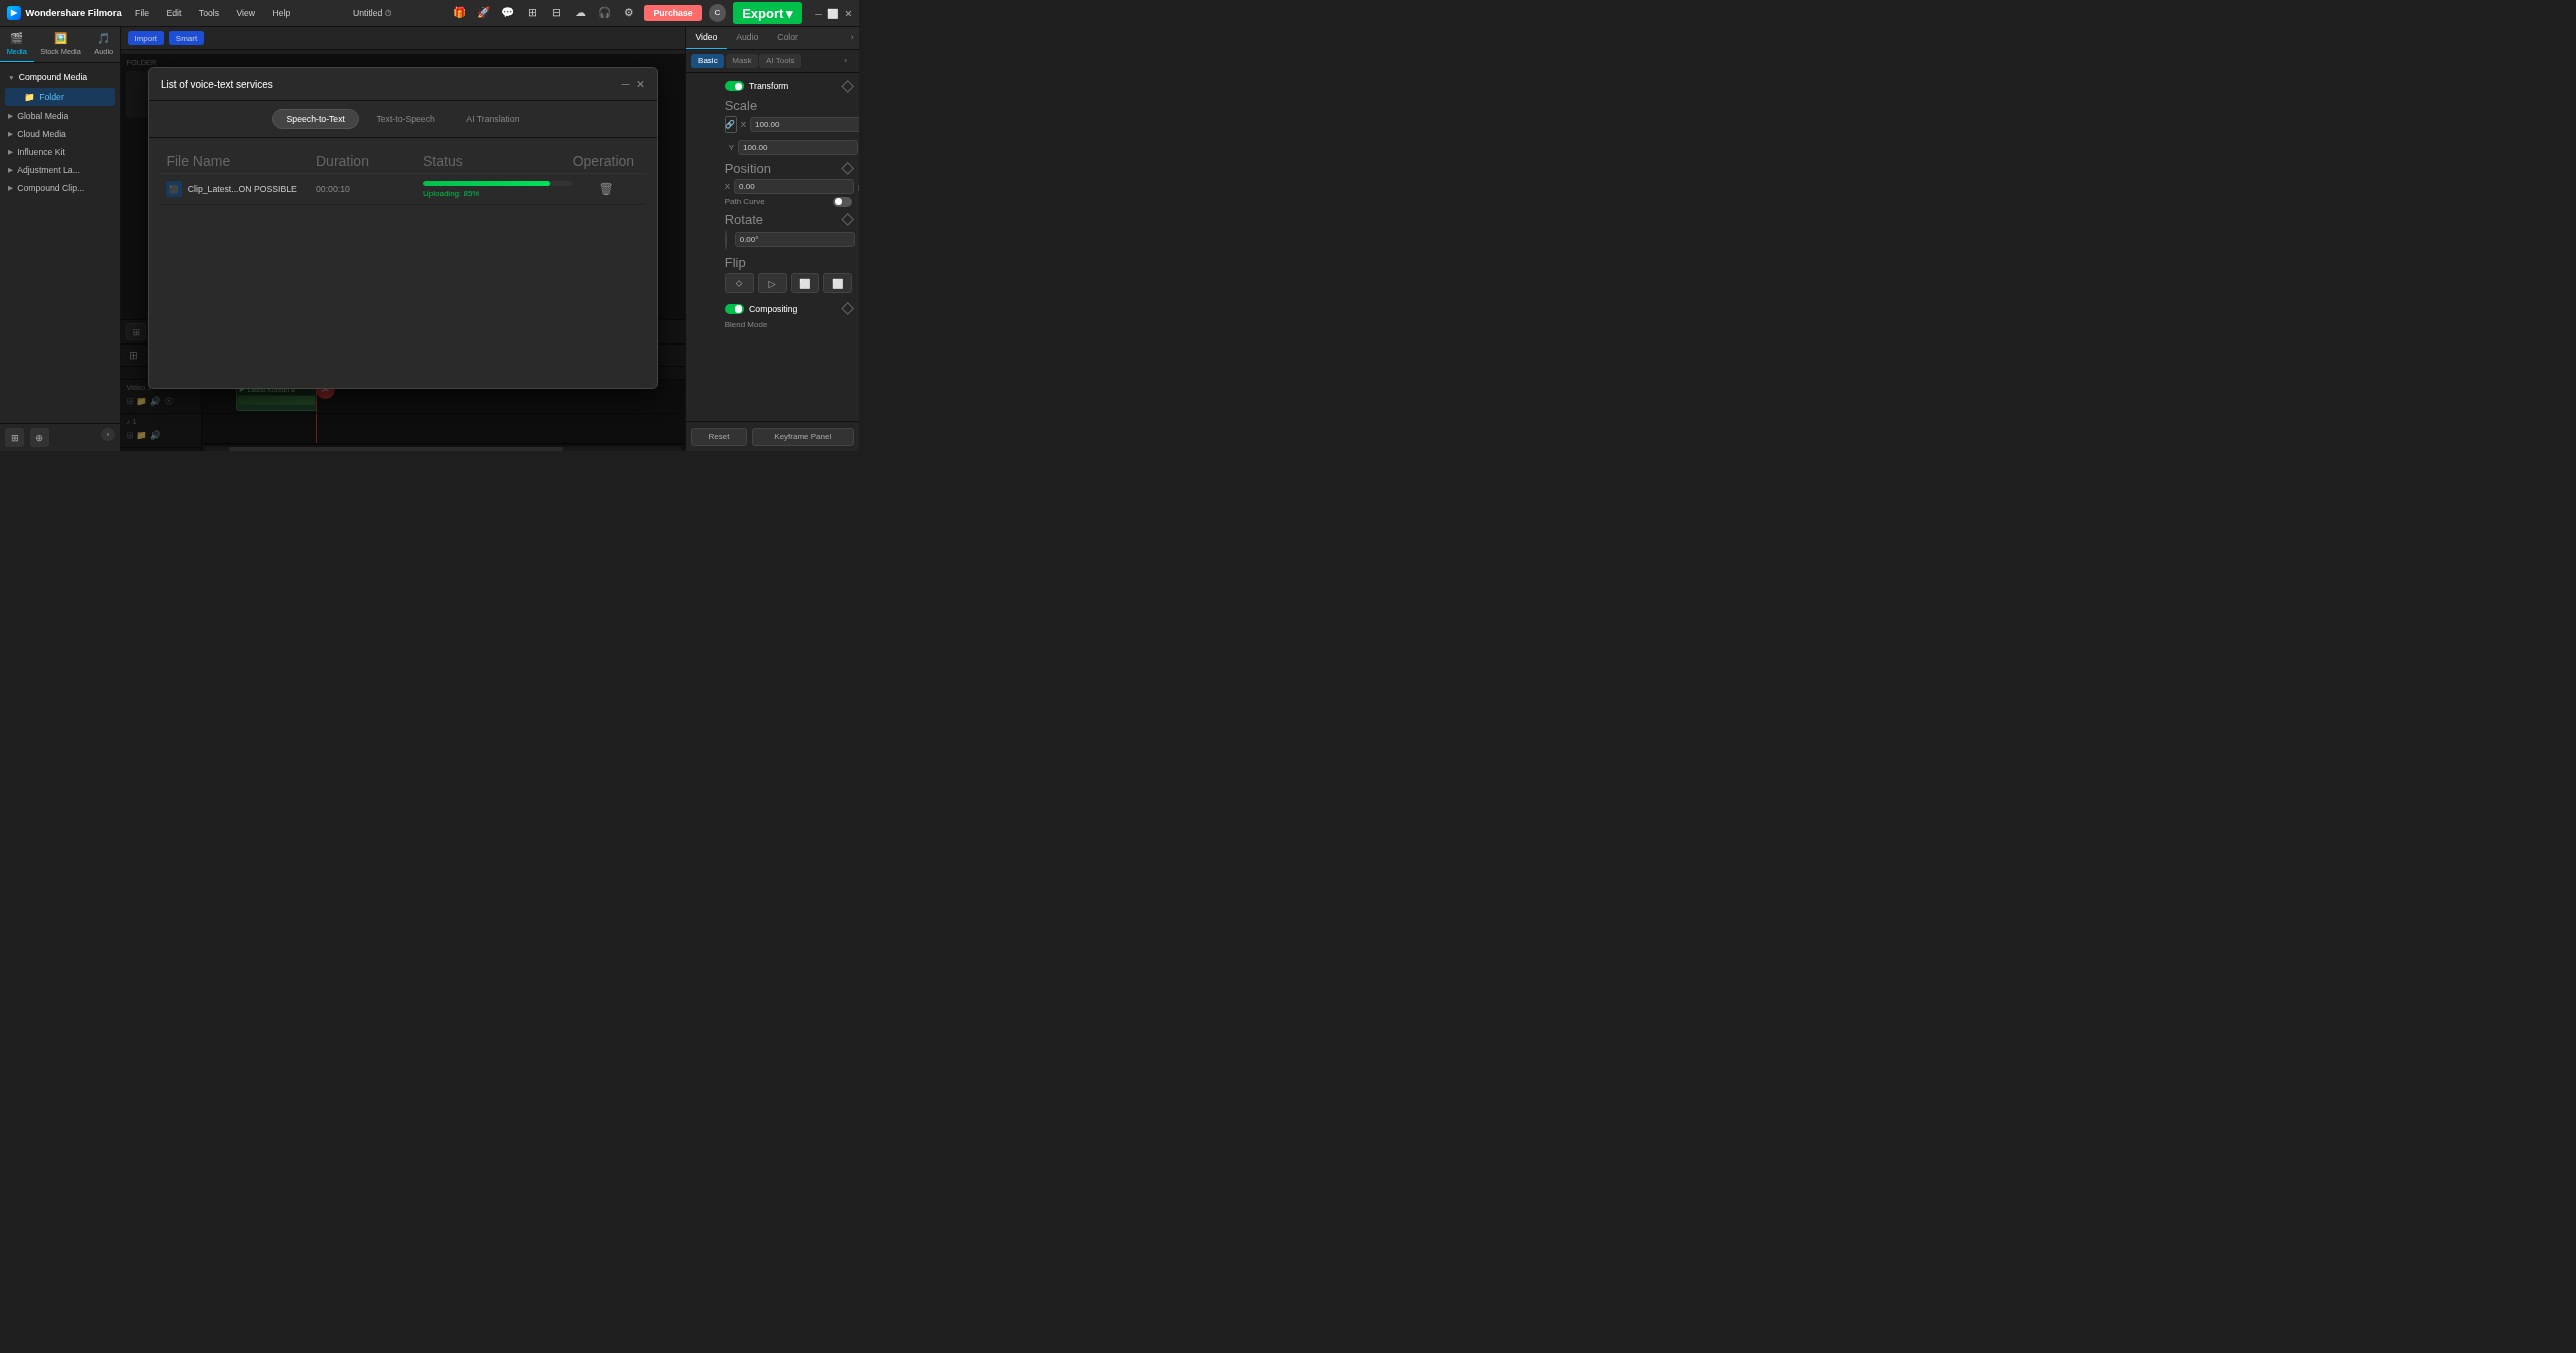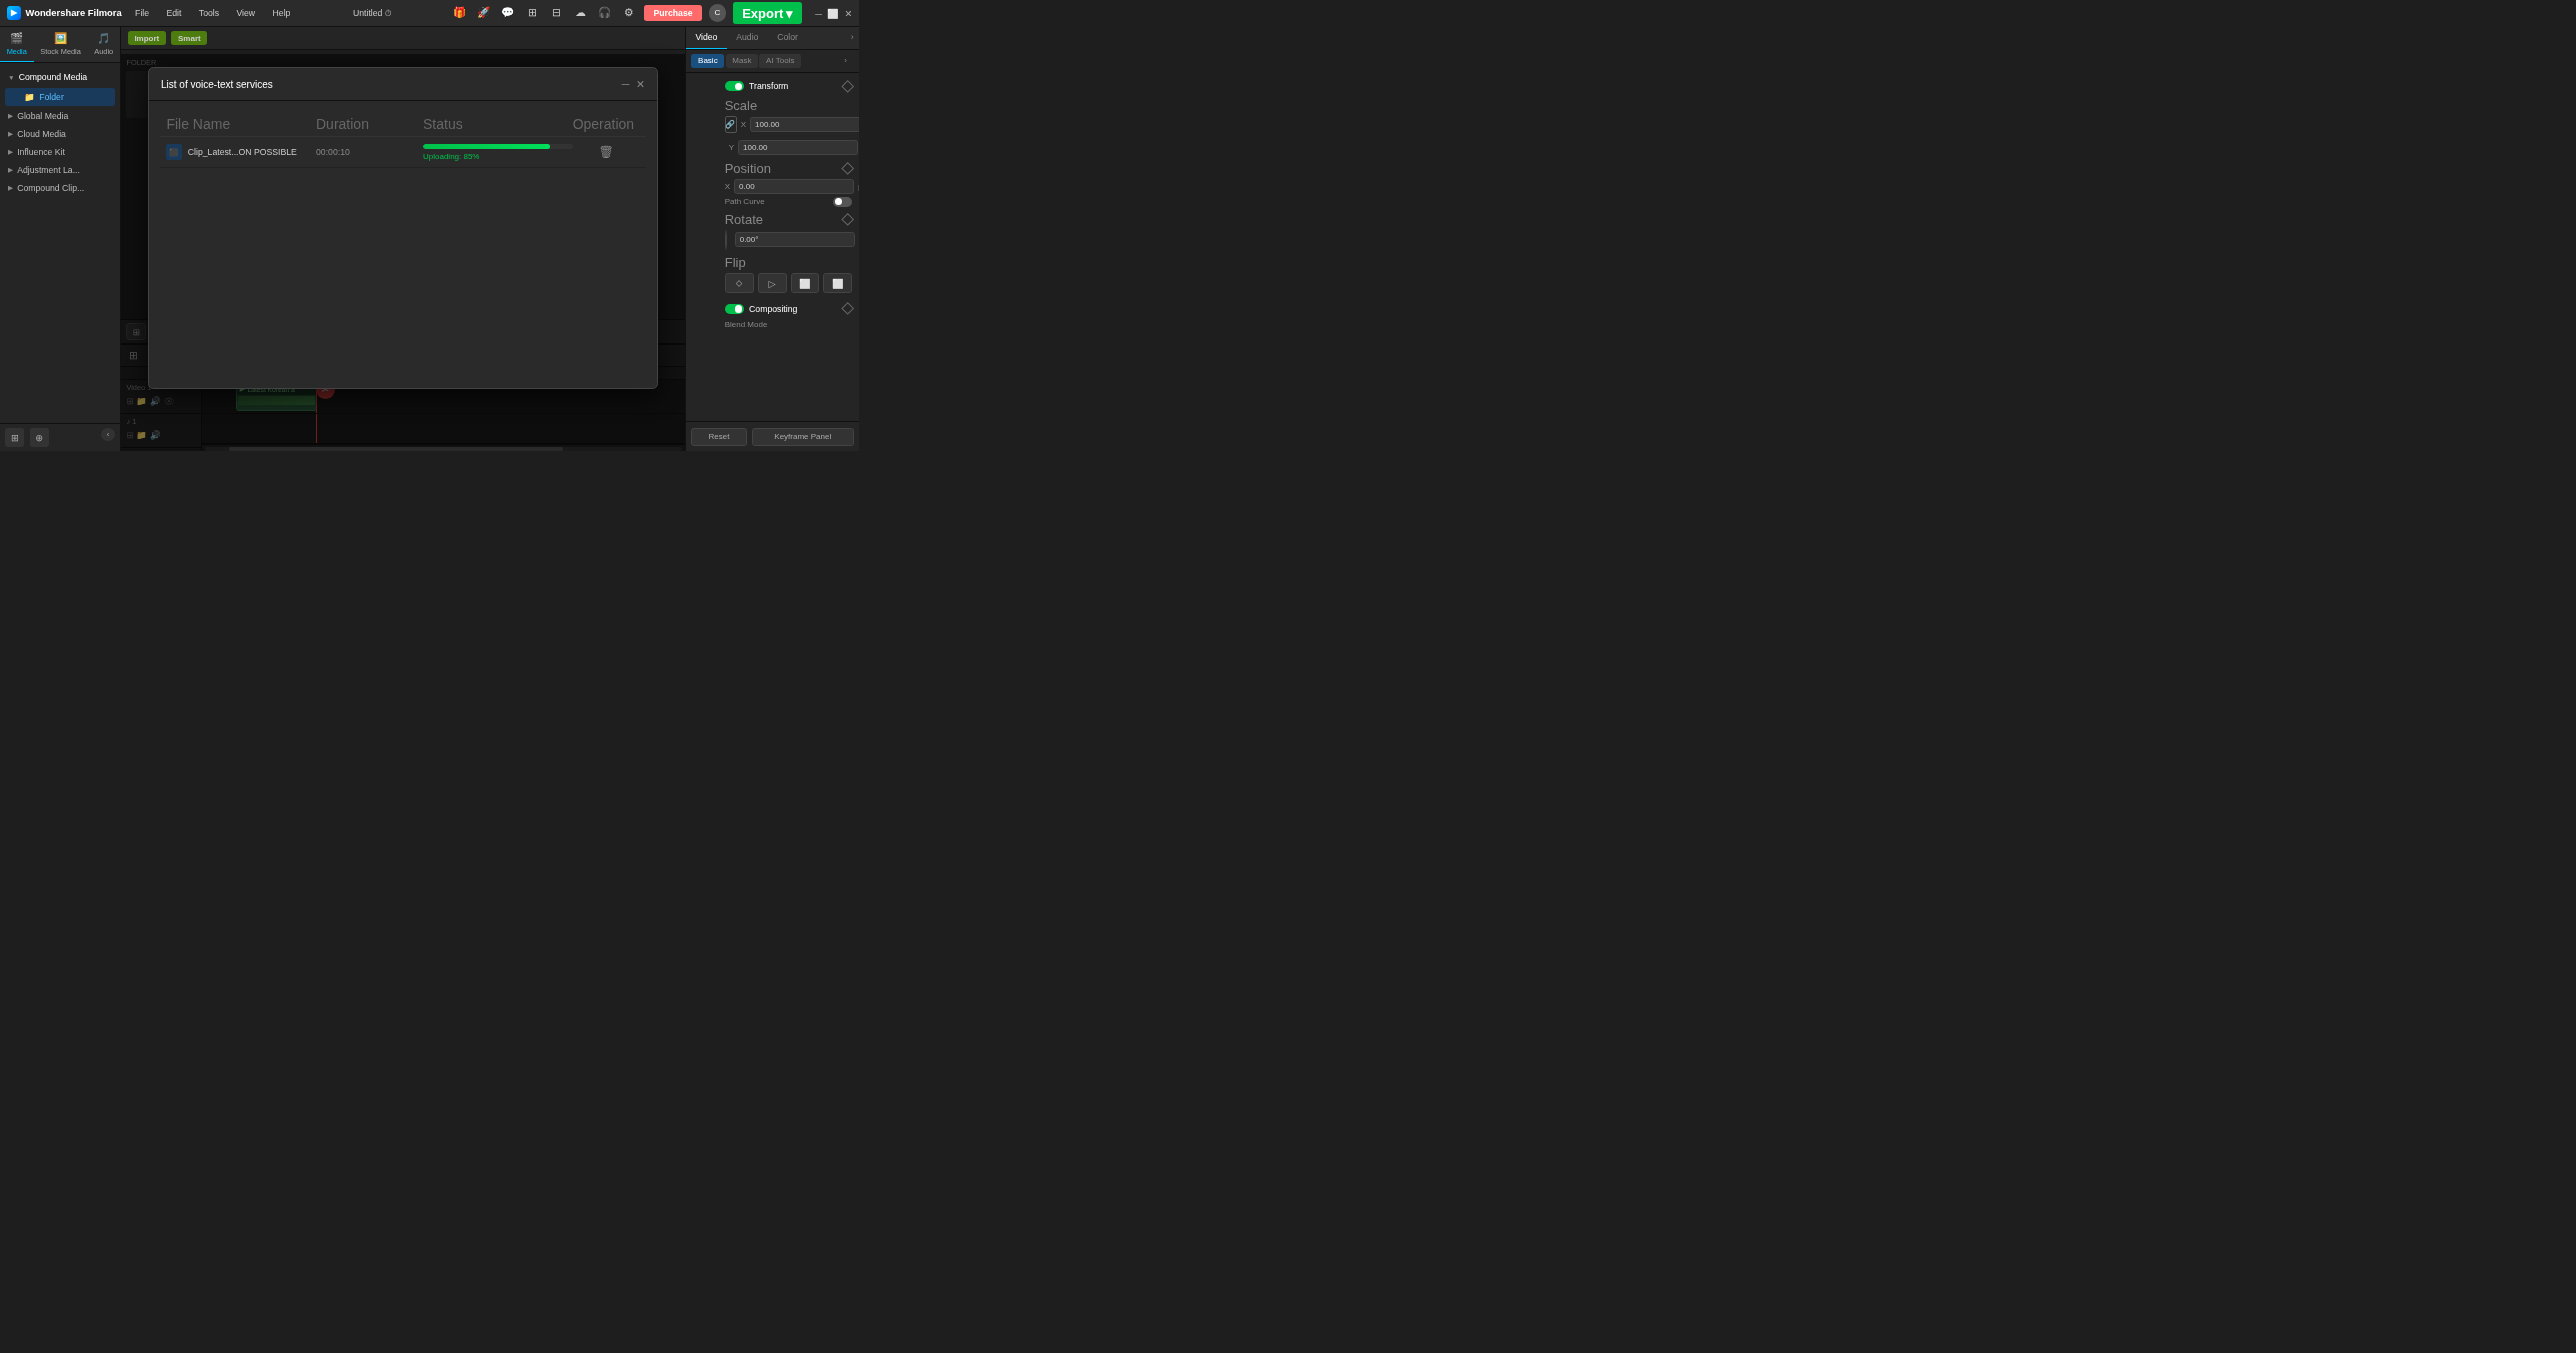--- a/index.html
+++ b/index.html
@@ -236,28 +236,27 @@
     
     .media-toolbar {
       display: flex;
       align-items: center;
       padding: 4px 6.7px;
       gap: 5.4px;
       background: #252525;
       border-bottom: 0.7px solid #111;
     }
     .import-btn {
-      background: #4d7c0f;
+      background: #1d4ed8;
       border: none;
       border-radius: 2.7px;
       color: #ccc;
       padding: 2.7px 6.7px;
       cursor: pointer;
       font-size: 8px;
-      font-weight: bold;
     }
 
     
     .media-grid-area {
       flex: 1;
       padding: 5.4px;
       overflow: auto;
       background: #1e1e1e;
     }
     .folder-label {
@@ -1014,20 +1013,25 @@
     <div class="modal-overlay">
       <div class="modal">
         <div class="modal-header">
           <span class="modal-title">List of voice-text services</span>
           <div class="modal-header-btns">
             <span>─</span>
             <span>✕</span>
           </div>
         </div>
 
+        <div class="modal-tabs">
+          <div class="modal-tab active">Speech-to-Text</div>
+          <div class="modal-tab">Text-to-Speech</div>
+          <div class="modal-tab">AI Translation</div>
+        </div>
 
         <div class="modal-body">
           <div class="file-table-header">
             <span>File Name</span>
             <span>Duration</span>
             <span>Status</span>
             <span>Operation</span>
           </div>
 
           <div class="file-table-row">

